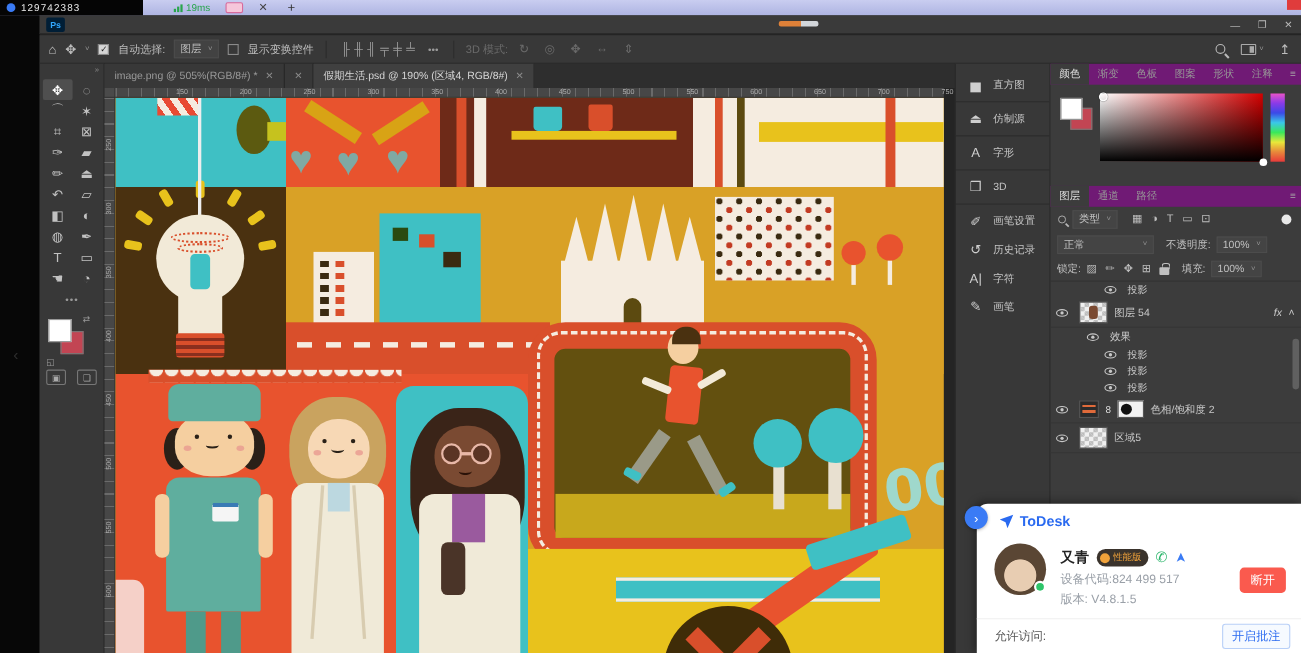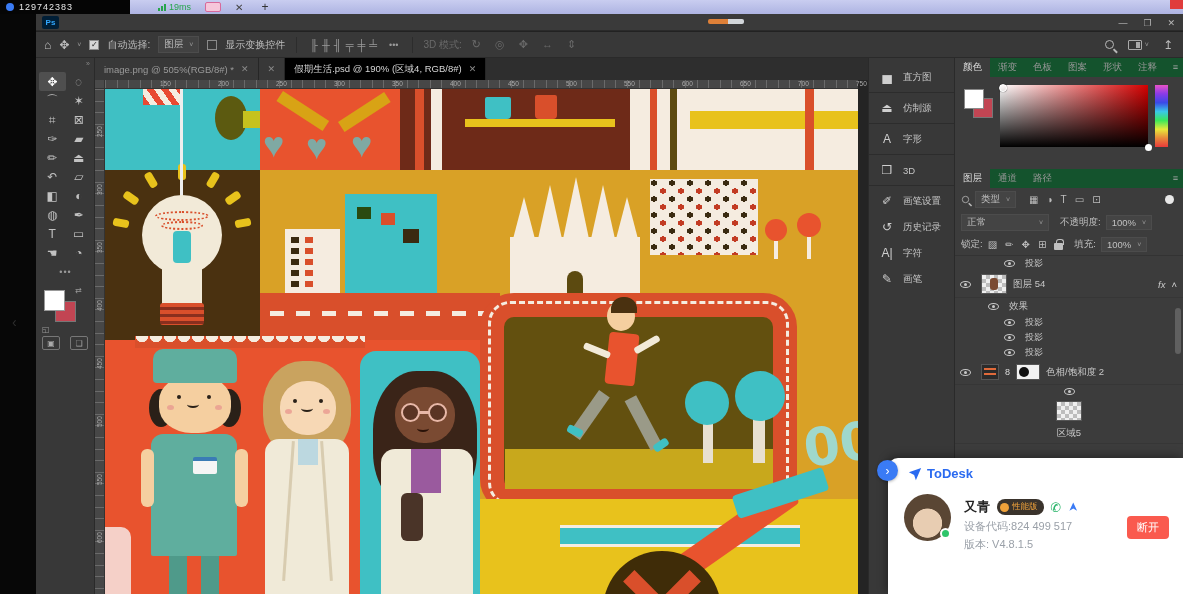--- a/index.html
+++ b/index.html
@@ -81,21 +81,21 @@
   #tool-bottoms { position:absolute; left:6px; top:278px; display:flex; gap:10px; color:#aaa; font-size:11px; }
   .tb-ic { width:18px; height:14px; border:1px solid #777; border-radius:2px; display:flex;
     align-items:center; justify-content:center; font-size:8px; }
 
   
   #tab-strip { position:absolute; left:95px; top:58px; width:773px; height:22px; background:#2e2e2e;
     display:flex; align-items:flex-end; }
   .doc-tab { height:22px; display:flex; align-items:center; gap:7px; padding:0 9px;
     background:#383838; color:#9a9a9a; font-size:9.5px; border-right:1px solid #262626;
     white-space:nowrap; }
-  .doc-tab.active { background:#000000; color:#d6d6d6; }
+  .doc-tab.active { background:#404040; color:#d6d6d6; }
   .doc-tab .x { color:#8a8a8a; font-size:9px; }
 
   
   #canvas-area { position:absolute; left:95px; top:80px; width:773px; height:514px; background:#242424; }
   #ruler-corner { position:absolute; left:0; top:0; width:10px; height:9px; background:#4a4a4a;
     border-right:1px solid #333; border-bottom:1px solid #333; }
   #ruler-h { position:absolute; left:10px; top:0; width:753px; height:9px; background:#474747;
     border-bottom:1px solid #333;
     background-image:repeating-linear-gradient(to right,#6a6a6a 0 1px,transparent 1px 11.6px); }
   #ruler-h span { position:absolute; top:0; font-size:6.5px; color:#aaa; }
@@ -125,21 +125,21 @@
   
   #panel-dock { position:absolute; left:868px; top:58px; width:87px; height:536px;
     background:#383838; border-left:1px solid #2a2a2a; border-right:1px solid #2a2a2a; padding-top:6px; }
   .dock-item { display:flex; align-items:center; gap:8px; padding:6px 0 6px 10px; color:#c6c6c6;
     font-size:9.5px; }
   .dock-ic { width:16px; text-align:center; font-size:12px; color:#cfcfcf; }
   .dock-sep { height:1px; background:#2c2c2c; margin:2px 0; }
 
   
   #right-panels { position:absolute; left:955px; top:58px; width:228px; height:536px; background:#3c3c3c; }
-  .ptab-bar { height:19px; background:#14532d; display:flex; align-items:flex-end; position:relative; }
+  .ptab-bar { height:19px; background:#701a75; display:flex; align-items:flex-end; position:relative; }
   .ptab { padding:3px 8px; font-size:9.5px; color:#969696; }
   .ptab.active { background:#3c3c3c; color:#dedede; }
   .pmenu { position:absolute; right:5px; top:4px; color:#aaa; font-size:9px; }
 
   
   #color-content { position:relative; height:92px; }
   #cp-fg { position:absolute; left:9px; top:12px; width:20px; height:20px; background:#fff;
     border:1px solid #888; z-index:2; }
   #cp-bg { position:absolute; left:18px; top:21px; width:20px; height:20px; background:#c24553; border:1px solid #777; }
   #cp-grad { position:absolute; left:45px; top:8px; width:148px; height:62px;
@@ -664,21 +664,21 @@
         </div>
         <div class="lrow" style="padding: 4px 0px;">
           <span class="eyebx">
             <span class="eye"></span>
           </span>
           <span class="adj-ic"></span>
           <span class="linkch">8</span>
           <span class="mask-th"></span>
           <span>色相/饱和度 2</span>
         </div>
-        <div class="lrow" style="padding: 3px 0px; flex-direction: column;">
+        <div class="lrow" style="padding: 3px 0px;">
           <span class="eyebx">
             <span class="eye"></span>
           </span>
           <span class="lthumb checker"></span>
           <span>区域5</span>
         </div>
       </div>
     <div id="layers-scroll"></div>
   </div>
 </div>
@@ -701,13 +701,17 @@
     <span id="td-badge">
         <i></i>
         <span>性能版</span>
       </span>
     <span class="td-phone">✆</span>
     <span class="td-cursor">➤</span>
   </div>
   <div id="td-device">设备代码:824 499 517</div>
   <div id="td-version">版本: V4.8.1.5</div>
   <button id="td-disconnect">断开</button>
+  <div id="td-footer">
+    <span id="td-allow">允许访问:</span>
+    <button id="td-annotate">开启批注</button>
+  </div>
 </div>
 
 </body></html>

